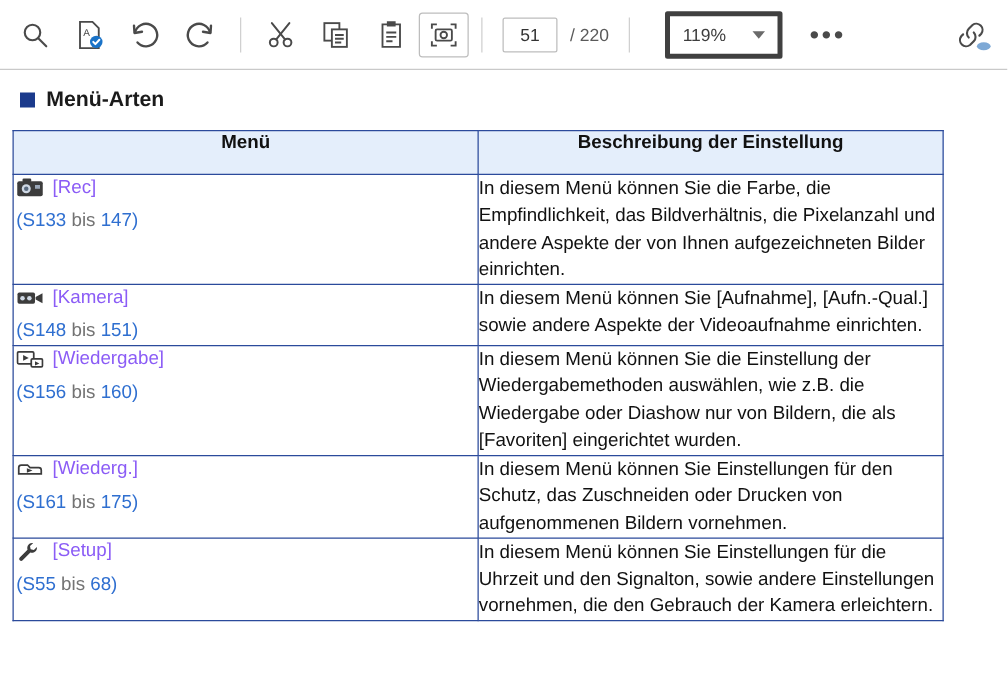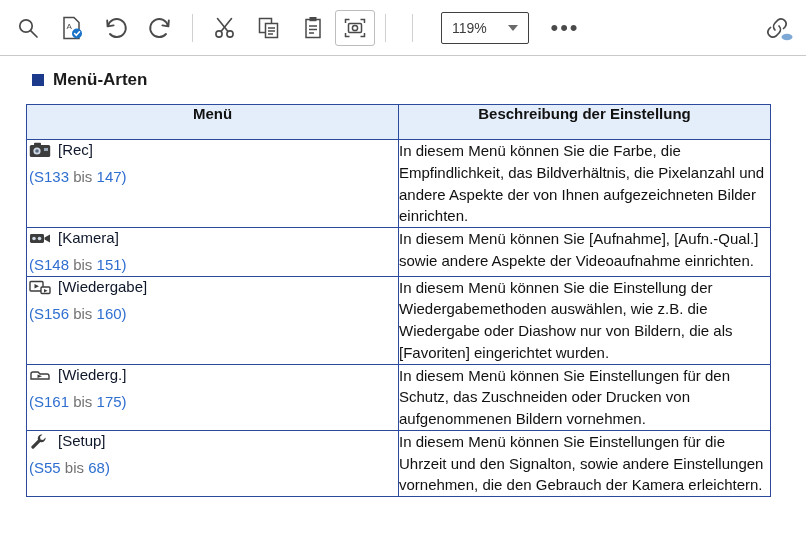--- a/index.html
+++ b/index.html
@@ -64,21 +64,21 @@
   }
   #page-total {
     font-size: 14px;
     color: #5a5a5a;
     margin-left: 10px;
     white-space: nowrap;
   }
   .zoom-group {
     display: flex;
     align-items: center;
-    border: 1px solid #404040;
+    border: 4px solid #404040;
     border-radius: 2px;
     height: 30px;
     padding: 0 2px 0 10px;
     margin-left: 18px;
     flex: 0 0 auto;
   }
   #zoom-value {
     font-size: 14px;
     color: #3d3d3d;
     min-width: 42px;
@@ -96,21 +96,21 @@
     letter-spacing: 2px;
     color: #4a4a4a;
     line-height: 1;
   }
 
   
   #doc {
     position: relative;
     height: 488px;
     background: #ffffff;
-    padding: 14px 0 0 26px;
+    padding: 14px 0 0 10px;
     box-sizing: border-box;
     overflow: hidden;
   }
   #heading {
     display: flex;
     align-items: center;
     font-size: 17px;
     font-weight: bold;
     color: #1b1b1b;
     margin: 0 0 14px 6px;
@@ -142,21 +142,21 @@
     height: 34px;
     padding: 4px 0;
   }
   td.col-menu { width: 255px; padding: 9px 10px 10px 12px; }
   td.col-desc { padding: 9px 12px 10px 12px; margin-left: 25px; }
 
   .menu-line {
     display: flex;
     align-items: flex-start;
     font-size: 15px;
-    color: #0f172a;
+    color: #8b5cf6;
     line-height: 1.35;
   }
   .menu-icon {
     width: 22px;
     height: 16px;
     margin: 2px 7px 0 2px;
     flex: 0 0 auto;
     display: inline-block;
   }
   .ref-line {
@@ -245,20 +245,24 @@
       <path d="M21.5 6 v-3.5 h-4"></path>
       <path d="M2.5 16 v3.5 h4"></path>
       <path d="M21.5 16 v3.5 h-4"></path>
       <rect x="5.5" y="6.5" width="13" height="9" rx="1.2"></rect>
       <circle cx="12" cy="11" r="2.6"></circle>
     </svg>
   </div>
 
   <div class="tb-sep"></div>
 
+  <div class="page-group">
+    <input id="page-input" type="text" value="51" style="">
+    <span id="page-total">/ 220</span>
+  </div>
 
   <div class="tb-sep" style="margin-left:16px;"></div>
 
   <div class="zoom-group">
     <span id="zoom-value">119%</span>
     <span class="caret"></span>
   </div>
 
   <div class="tb-btn" style="margin-left:14px;">
     <span class="dots">•••</span>

